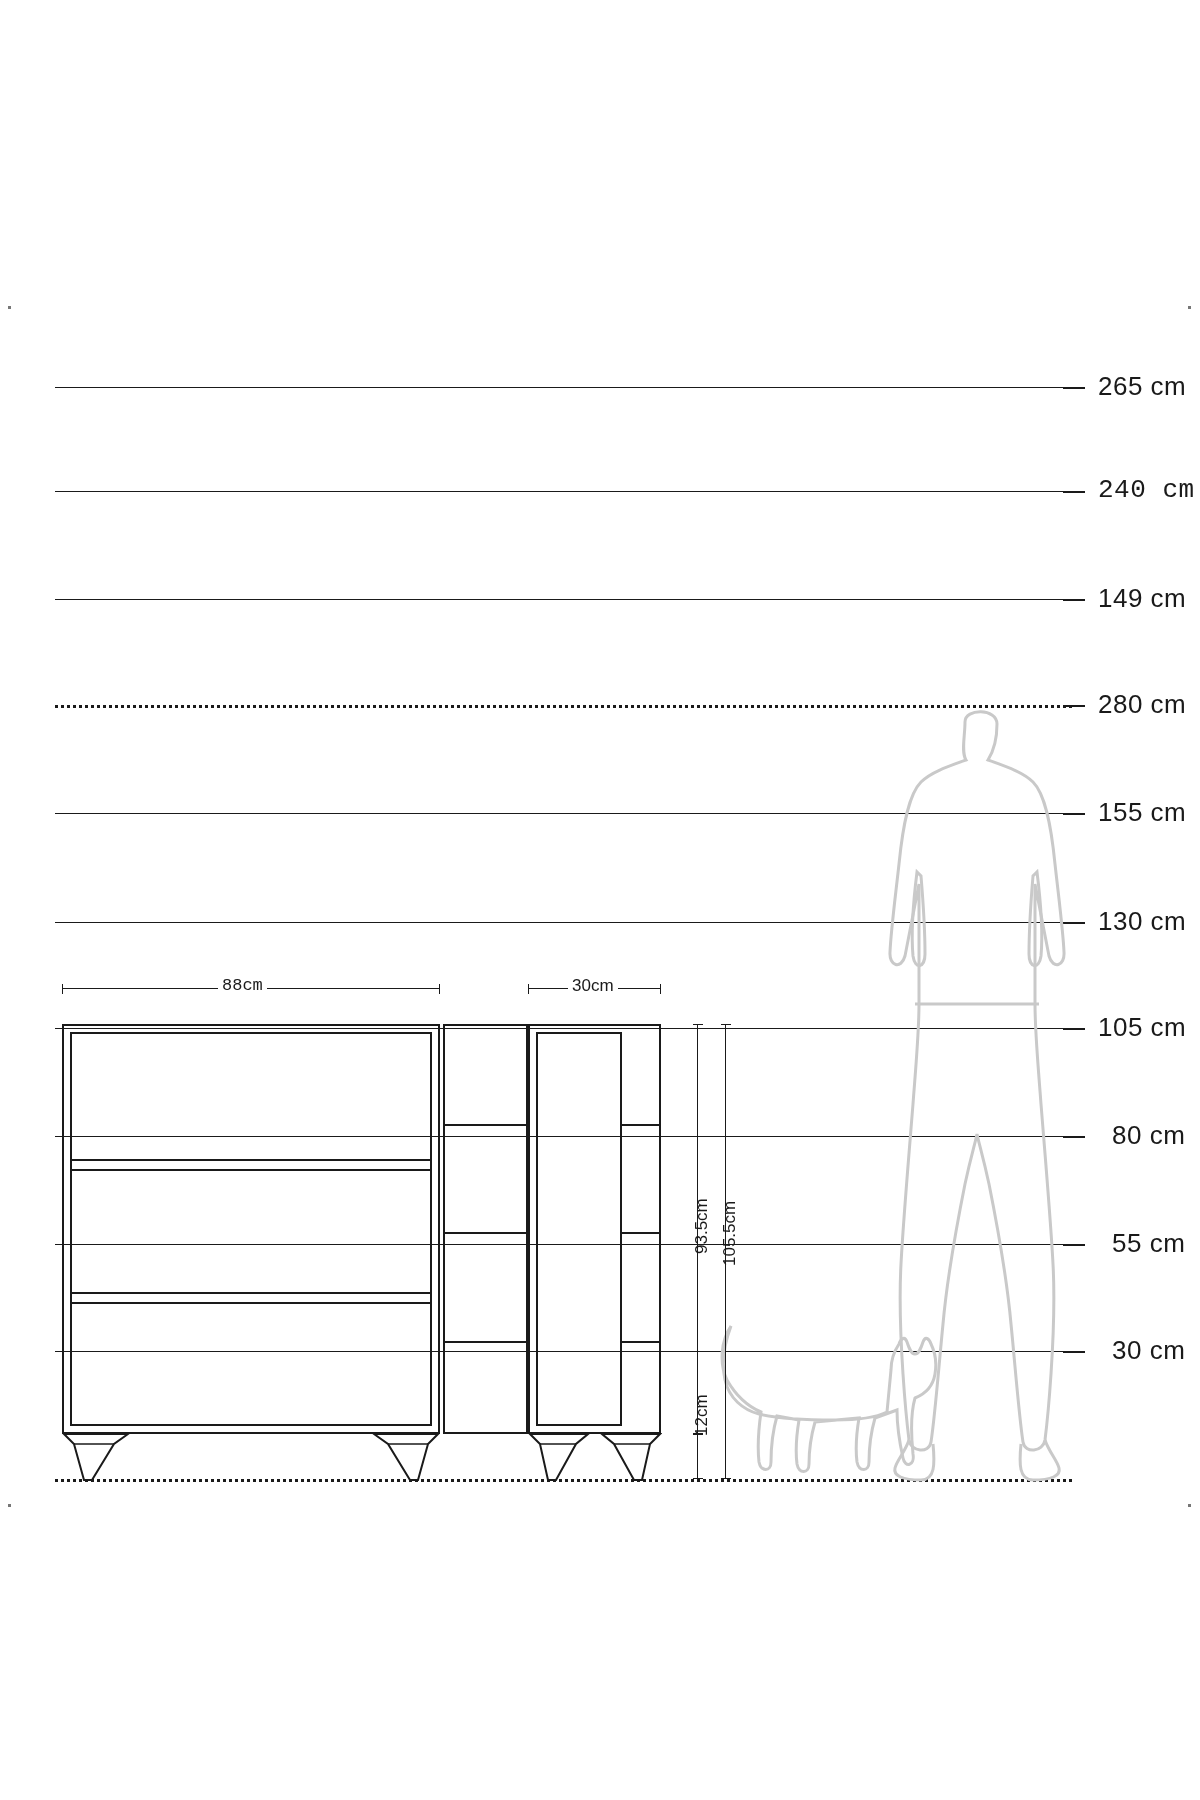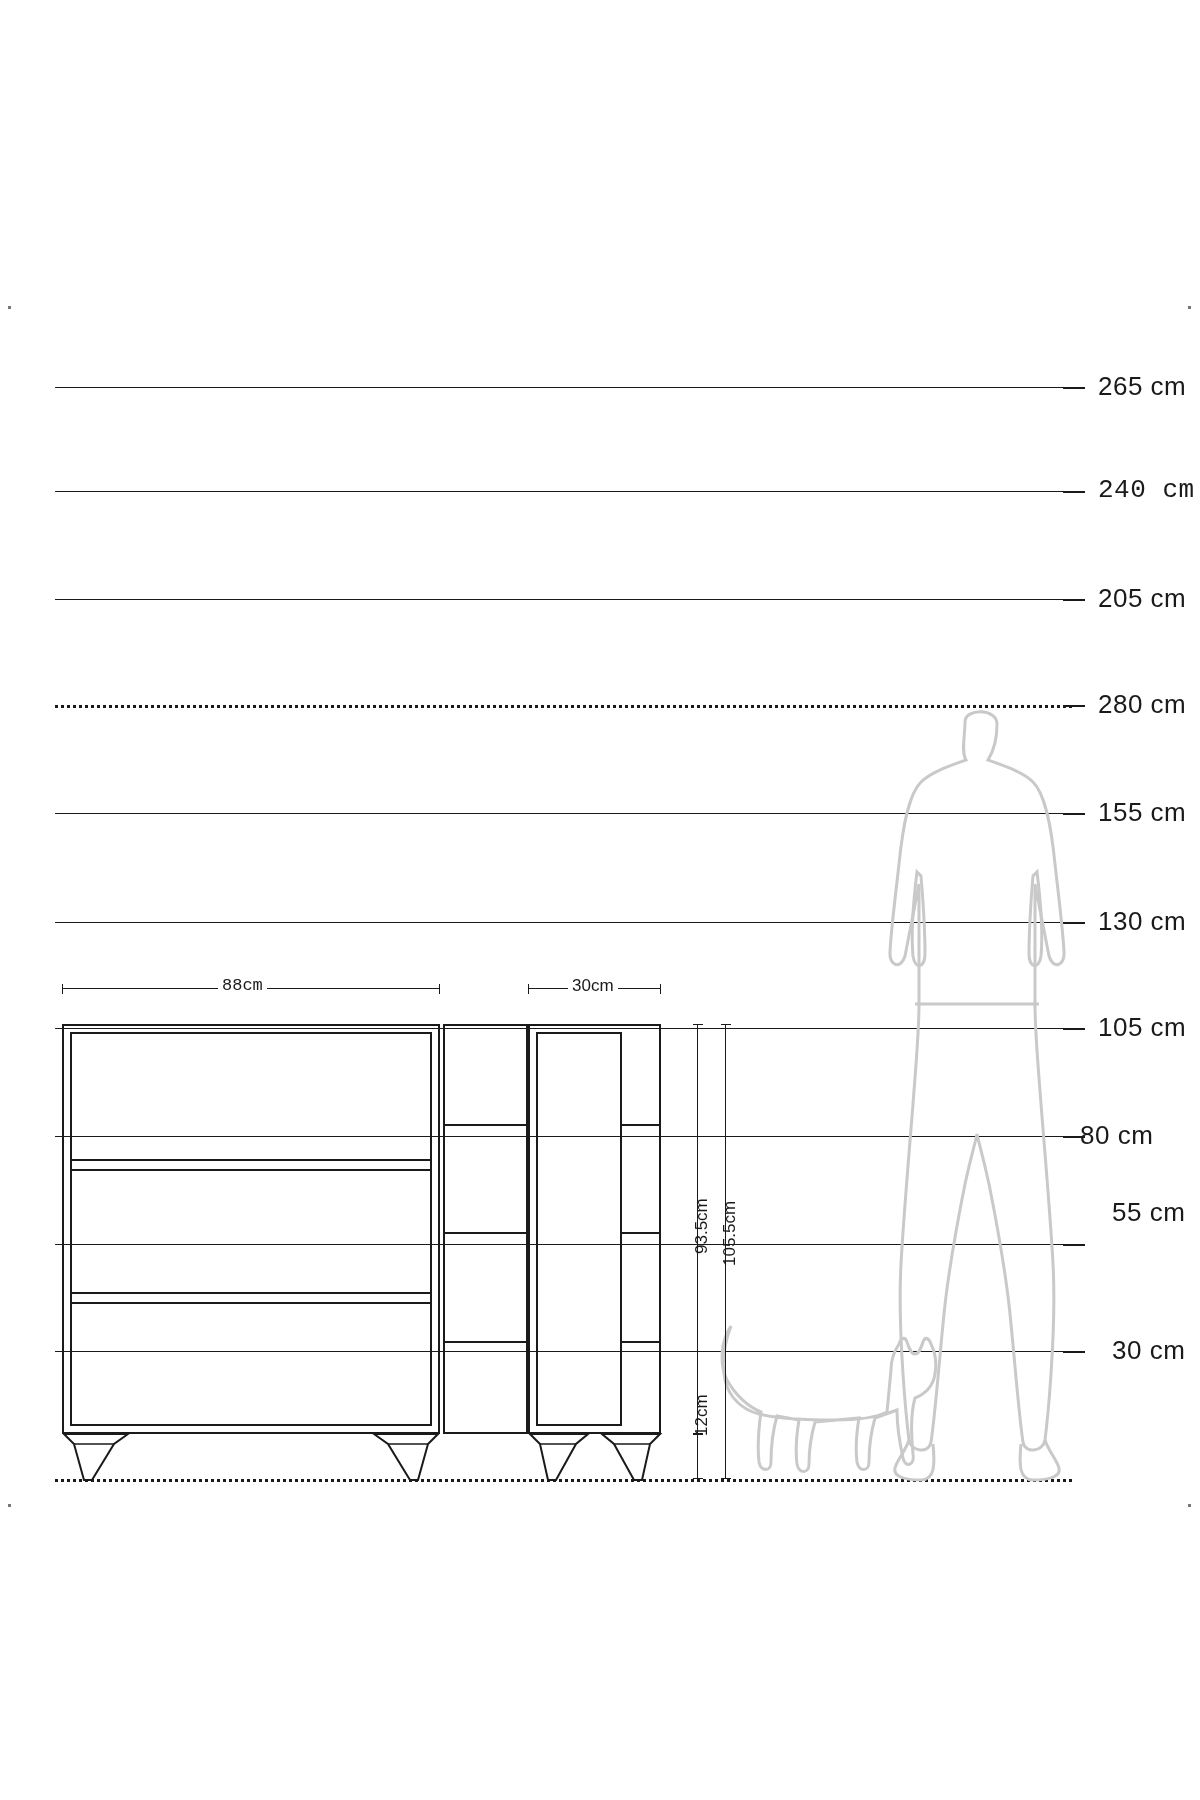--- a/index.html
+++ b/index.html
@@ -127,39 +127,39 @@
   <div class="corner-dot" style="left:8px; top:1490px;"></div>
   <div class="corner-dot" style="left:1188px; top:1490px;"></div>
 
   <div class="scale-line" style="left:55px; top:373px; width:1017px;"></div>
   <div class="scale-label" style="left:1098px; top:357px;">265 cm</div>
 
   <div class="scale-line" style="left:55px; top:477px; width:1017px;"></div>
   <div class="scale-label" style="left:1098px; top:461px;font-family:Liberation Mono, monospace;">240 cm</div>
 
   <div class="scale-line" style="left:55px; top:585px; width:1017px;"></div>
-  <div class="scale-label" style="left:1098px; top:569px;">205 cm</div>
+  <div class="scale-label" style="left:1098px; top:569px;">149 cm</div>
 
   <div class="scale-line dashed" style="left:55px; top:691px; width:1017px;"></div>
   <div class="scale-label" style="left:1098px; top:675px;">280 cm</div>
 
   <div class="scale-line" style="left:55px; top:799px; width:1017px;"></div>
   <div class="scale-label" style="left:1098px; top:783px;">155 cm</div>
 
   <div class="scale-line" style="left:55px; top:908px; width:1017px;"></div>
   <div class="scale-label" style="left:1098px; top:892px;">130 cm</div>
 
   <div class="scale-line" style="left:55px; top:1014px; width:1017px;"></div>
   <div class="scale-label" style="left:1098px; top:998px;">105 cm</div>
 
   <div class="scale-line" style="left:55px; top:1122px; width:1017px;"></div>
-  <div class="scale-label" style="left:1080px; top:1106px;">80 cm</div>
+  <div class="scale-label" style="left:1112px; top:1106px;">80 cm</div>
 
   <div class="scale-line" style="left:55px; top:1230px; width:1017px;"></div>
-  <div class="scale-label" style="left:1112px; top:1183px;">55 cm</div>
+  <div class="scale-label" style="left:1112px; top:1214px;">55 cm</div>
 
   <div class="scale-line" style="left:55px; top:1337px; width:1017px;"></div>
   <div class="scale-label" style="left:1112px; top:1321px;">30 cm</div>
 
   <div class="tick" style="left:1063px; top:373px;"></div>
   <div class="tick" style="left:1063px; top:477px;"></div>
   <div class="tick" style="left:1063px; top:585px;"></div>
   <div class="tick" style="left:1063px; top:691px;"></div>
   <div class="tick" style="left:1063px; top:799px;"></div>
   <div class="tick" style="left:1063px; top:908px;"></div>

